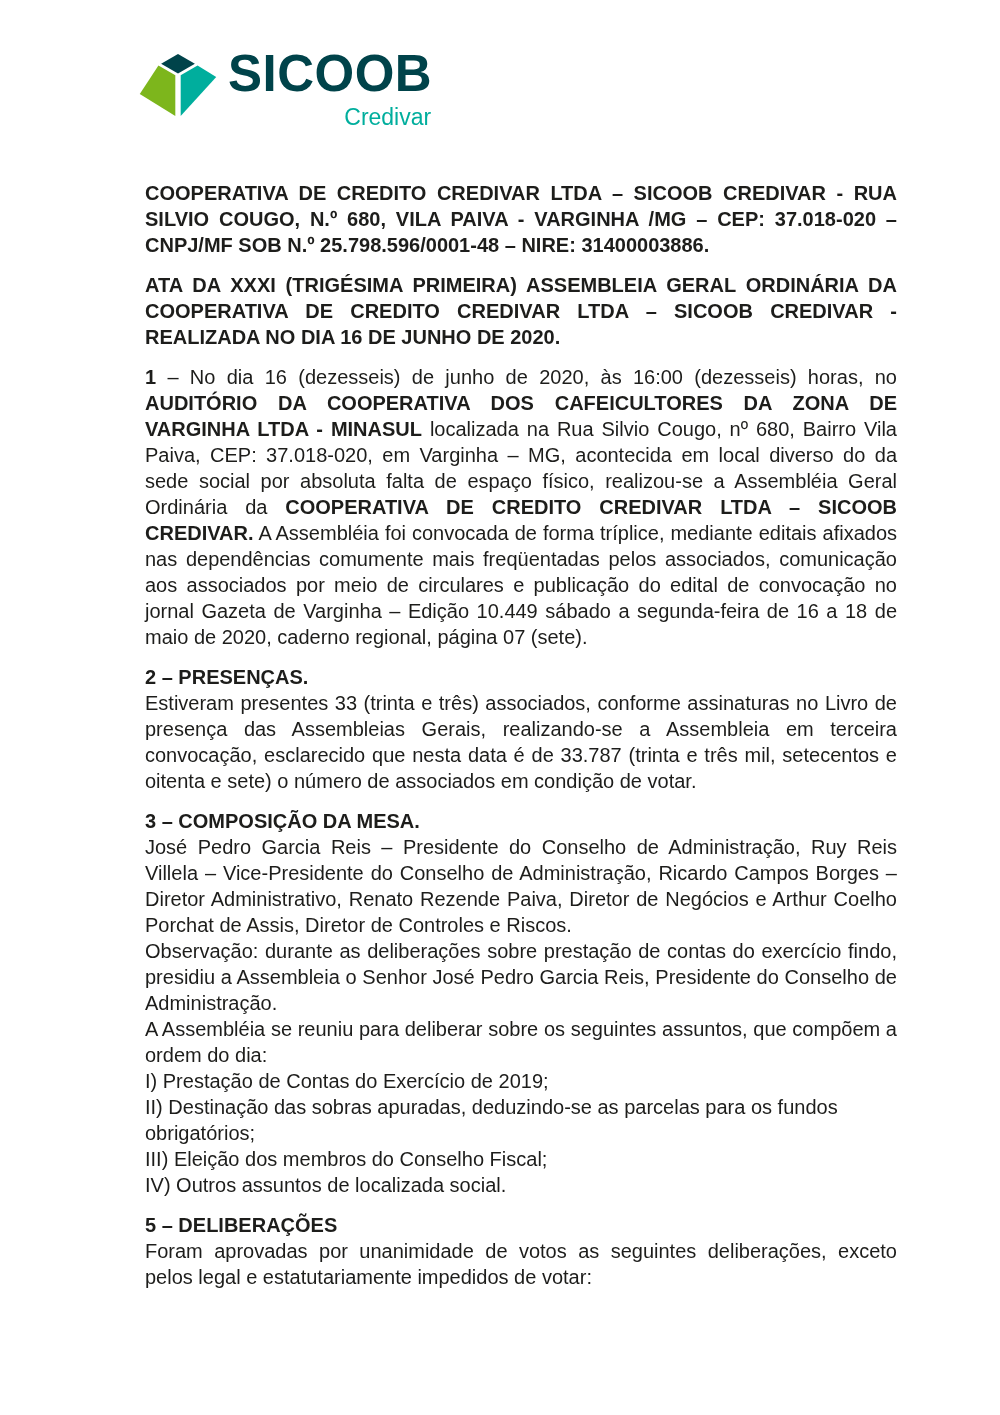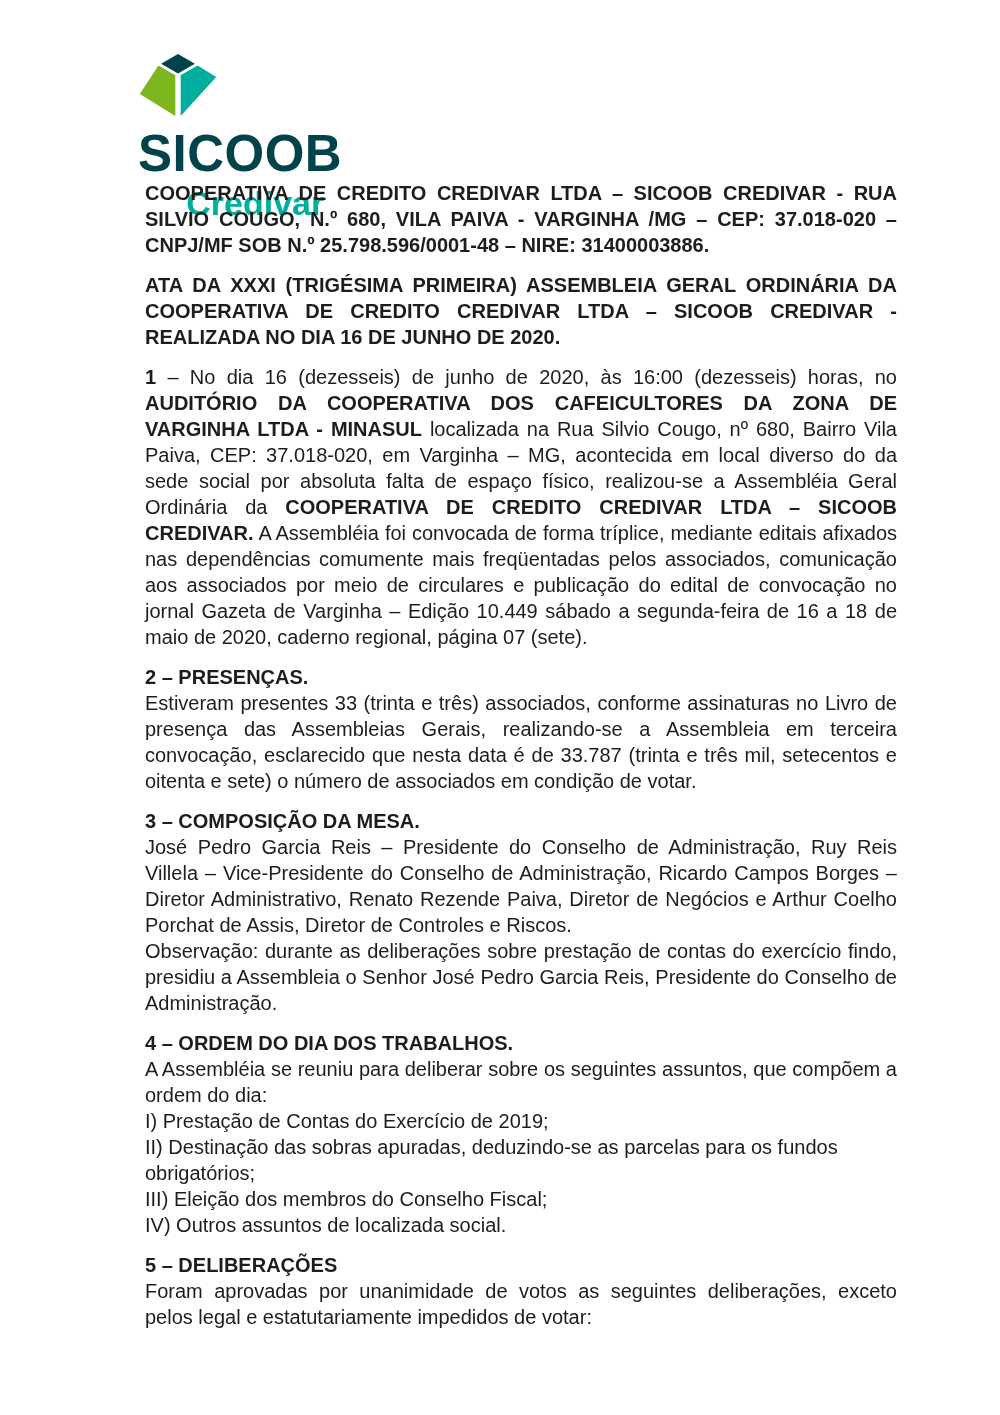--- a/index.html
+++ b/index.html
@@ -11,33 +11,33 @@
   }
   .page {
     position: relative;
     width: 1000px; height: 1415px;
     background: #ffffff;
     color: #1d1d1b;
     overflow: hidden;
   }
   .logo {
     position: absolute; left: 138px; top: 50px;
-    display: flex; align-items: flex-start; gap: 10px; flex-direction: column;
+    display: flex; align-items: flex-start; gap: 10px;
   }
   .logo-mark { width: 80px; height: 70px; flex: 0 0 auto; }
   .logo-text { display: flex; flex-direction: column; }
   .logo-brand {
     font-size: 51px; font-weight: bold; line-height: 0.95;
     letter-spacing: 0.5px;
     color: var(--brand-dark, #00434a);
   }
   .logo-sub {
-    font-size: 34px; font-weight: bold;
+    font-size: 23px; font-weight: normal;
     color: var(--brand-teal, #00AE9D);
-    align-self: flex-end; margin-top: 6px; margin-right: 18px;
+    align-self: flex-end; margin-top: 6px; margin-right: 1px;
   }
   .content {
     position: absolute; left: 145px; top: 180px; width: 752px;
     font-size: 20px; line-height: 26px; color: #1d1d1b;
   }
   .content p { margin: 0; text-align: justify; }
   .content p.left { text-align: left; }
   .content p.gap { margin-top: 14px; }
   .b { font-weight: bold; }
 </style>
@@ -60,21 +60,20 @@
 
   <main class="content">
     <p><span class="b">COOPERATIVA DE CREDITO CREDIVAR LTDA – SICOOB CREDIVAR - RUA SILVIO COUGO, N.º 680, VILA PAIVA - VARGINHA /MG – CEP: 37.018-020 – CNPJ/MF SOB N.º 25.798.596/0001-48 – NIRE: 31400003886.</span></p>
     <p class="gap"><span class="b">ATA DA XXXI (TRIGÉSIMA PRIMEIRA) ASSEMBLEIA GERAL ORDINÁRIA DA COOPERATIVA DE CREDITO CREDIVAR LTDA – SICOOB CREDIVAR - REALIZADA NO DIA 16 DE JUNHO DE 2020.</span></p>
     <p class="gap"><span class="b">1</span><span> – No dia 16 (dezesseis) de junho de 2020, às 16:00 (dezesseis) horas, no </span><span class="b">AUDITÓRIO DA COOPERATIVA DOS CAFEICULTORES DA ZONA DE VARGINHA LTDA - MINASUL</span><span> localizada na Rua Silvio Cougo, nº 680, Bairro Vila Paiva, CEP: 37.018-020, em Varginha – MG, acontecida em local diverso do da sede social por absoluta falta de espaço físico, realizou-se a Assembléia Geral Ordinária  da </span><span class="b">COOPERATIVA DE CREDITO CREDIVAR LTDA – SICOOB CREDIVAR.</span><span> A Assembléia foi convocada de forma tríplice, mediante editais afixados nas dependências comumente mais freqüentadas pelos associados, comunicação aos associados por meio de circulares e publicação do edital de convocação no jornal Gazeta de Varginha – Edição 10.449 sábado a segunda-feira de 16 a 18 de maio de 2020, caderno regional, página 07 (sete).</span></p>
     <p class="gap"><span class="b">2 – PRESENÇAS.</span></p>
     <p><span>Estiveram presentes 33 (trinta e três) associados, conforme assinaturas no Livro de presença das Assembleias Gerais, realizando-se a Assembleia em terceira convocação, esclarecido que nesta data é de 33.787 (trinta e três mil, setecentos e oitenta e sete) o número de associados em condição de votar.</span></p>
     <p class="gap"><span class="b">3 – COMPOSIÇÃO DA MESA.</span></p>
     <p><span>José Pedro Garcia Reis – Presidente do Conselho de Administração, Ruy Reis Villela – Vice-Presidente do Conselho de Administração, Ricardo Campos Borges – Diretor Administrativo, Renato Rezende Paiva, Diretor de Negócios e Arthur Coelho Porchat de Assis, Diretor de Controles e Riscos.</span></p>
     <p><span>Observação: durante as deliberações sobre prestação de contas do exercício findo, presidiu a Assembleia o Senhor José Pedro Garcia Reis, Presidente do Conselho de Administração.</span></p>
-    <p class="gap"><span class="b">4 – ORDEM DO DIA DOS TRABALHOS.</span></p>
     <p><span>A Assembléia se reuniu para deliberar sobre os seguintes assuntos, que compõem a ordem do dia:</span></p>
     <p class="left"><span>I) Prestação de Contas do Exercício de 2019;</span></p>
     <p class="left"><span>II) Destinação das sobras apuradas, deduzindo-se as parcelas para os fundos obrigatórios;</span></p>
     <p class="left"><span>III) Eleição dos membros do Conselho Fiscal;</span></p>
     <p class="left"><span>IV) Outros assuntos de localizada social.</span></p>
     <p class="gap"><span class="b">5 – DELIBERAÇÕES</span></p>
     <p><span>Foram aprovadas por unanimidade de votos as seguintes deliberações, exceto pelos legal e estatutariamente impedidos de votar:</span></p>
   </main>
 
 </div>

